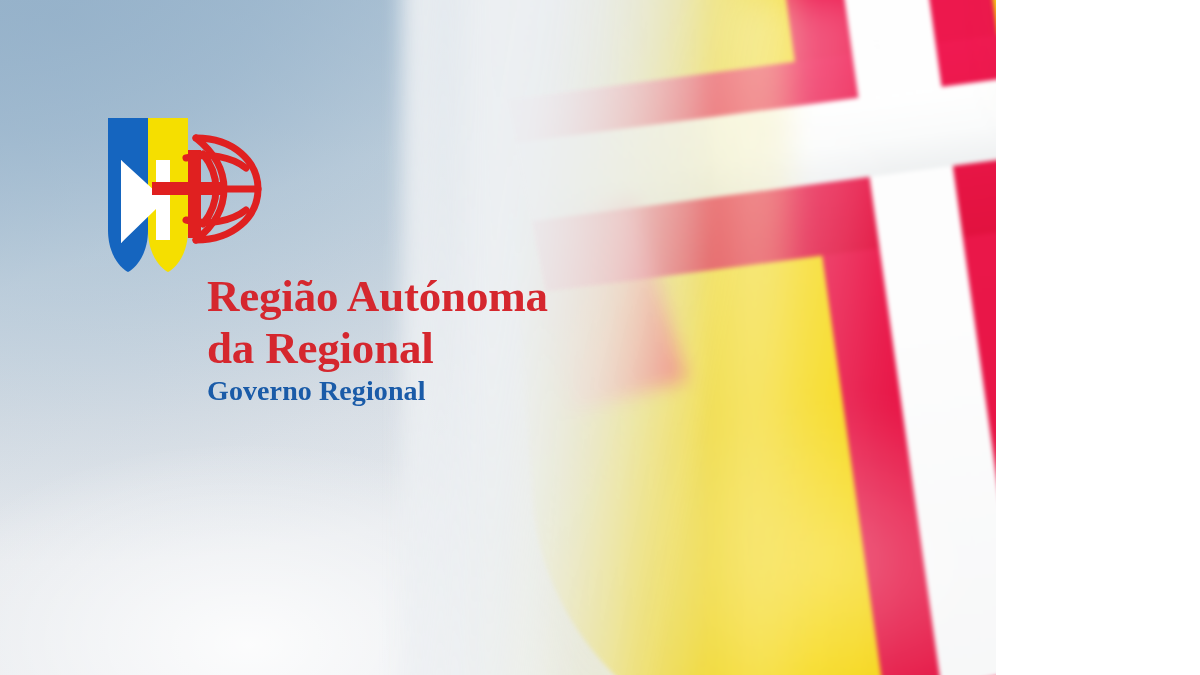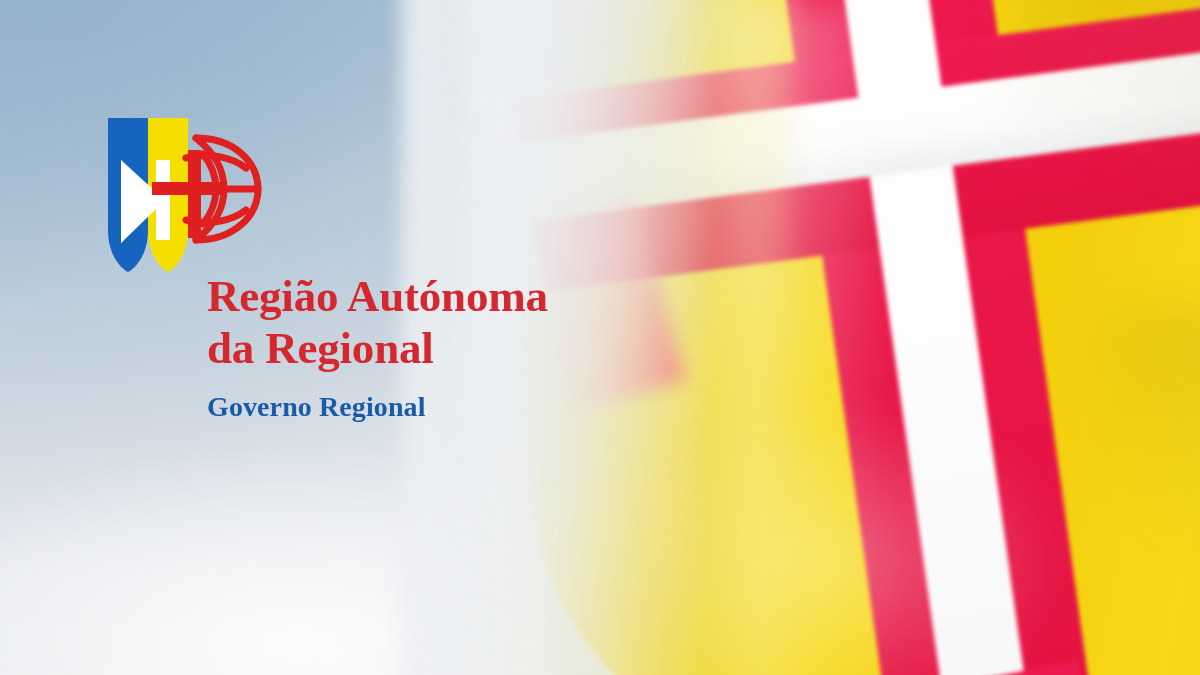--- a/index.html
+++ b/index.html
@@ -7,21 +7,21 @@
     margin: 0;
     padding: 0;
     background: #ffffff;
   }
   body {
     font-family: "Liberation Serif", serif;
   }
 
   #stage {
     position: relative;
-    width: 1200px;
+    width: 996px;
     height: 675px;
     overflow: hidden;
     background: #000000;
   }
 
   
   .bg-base {
     position: absolute;
     inset: 0;
     background:
@@ -251,21 +251,21 @@
     color: #d5272e;
     letter-spacing: -0.2px;
     white-space: nowrap;
   }
   .subtitle {
     font-family: "Liberation Serif", serif;
     font-weight: 700;
     font-size: 28px;
     line-height: 34px;
     color: #1a5ba8;
-    margin-top: 16px;
+    margin-top: 0;
     letter-spacing: 0.1px;
     white-space: nowrap;
   }
 </style>
 </head>
 <body>
 
 <div id="stage">
 
   <div class="bg-base"></div>

